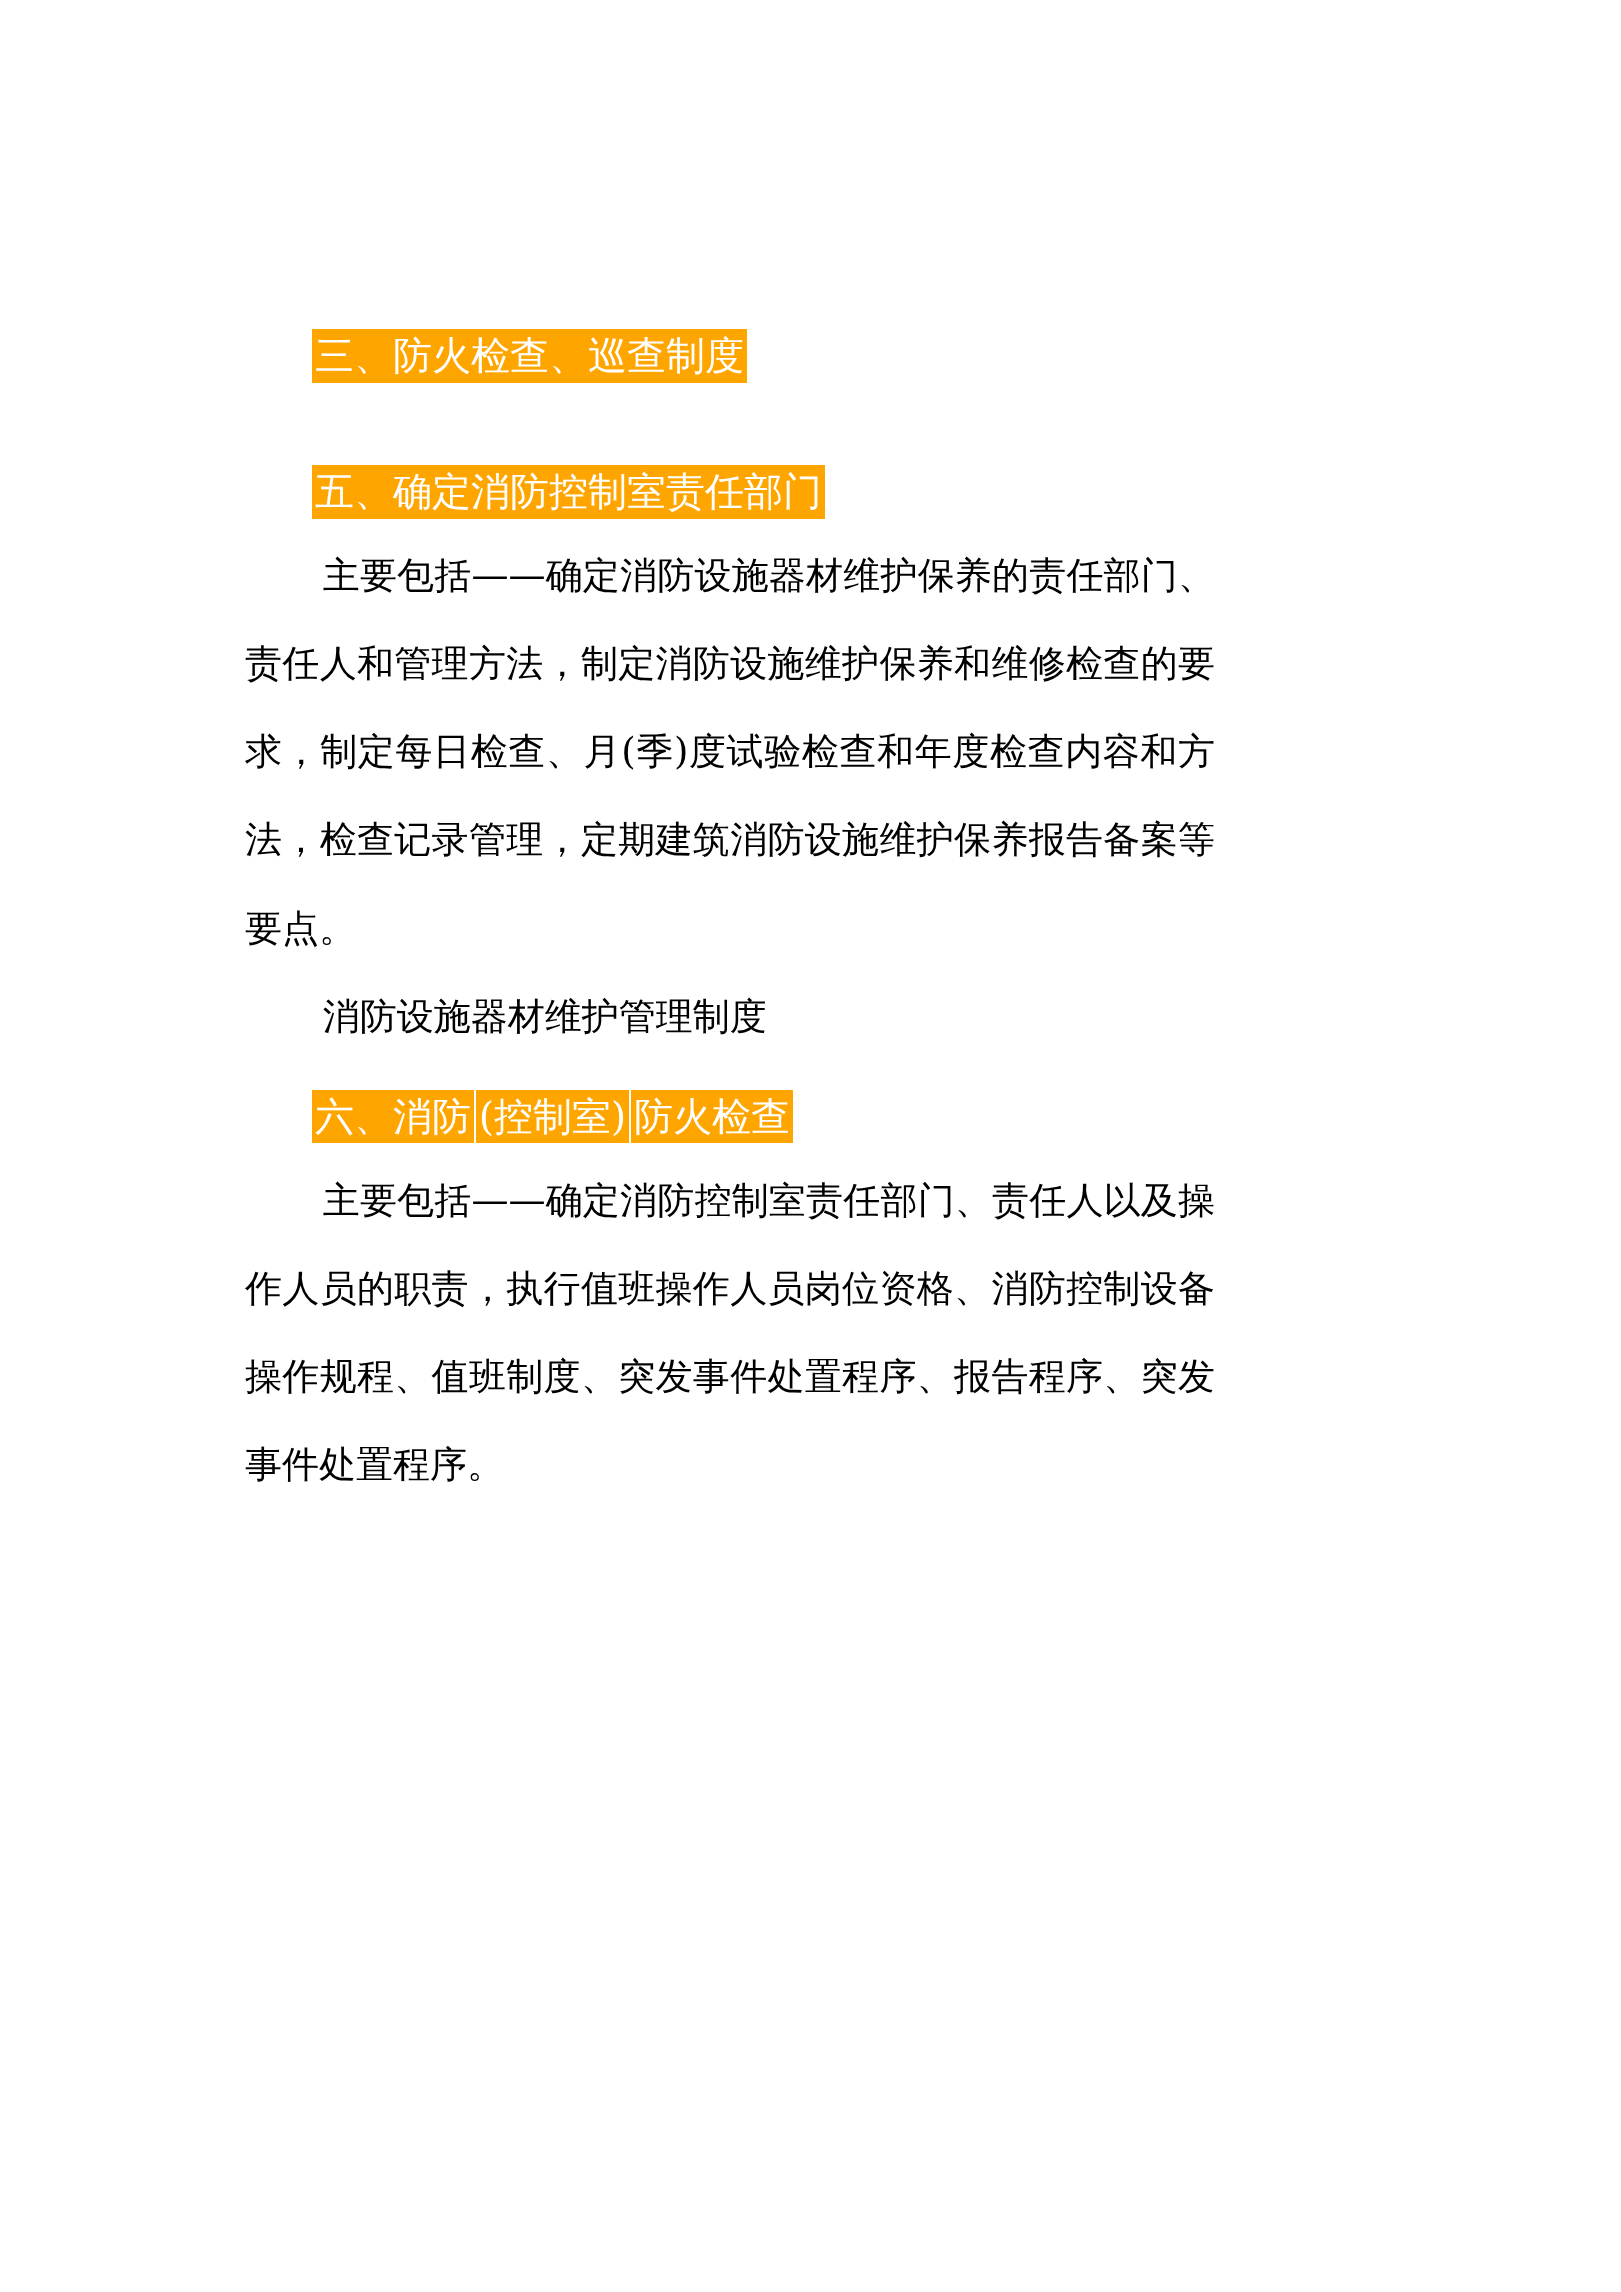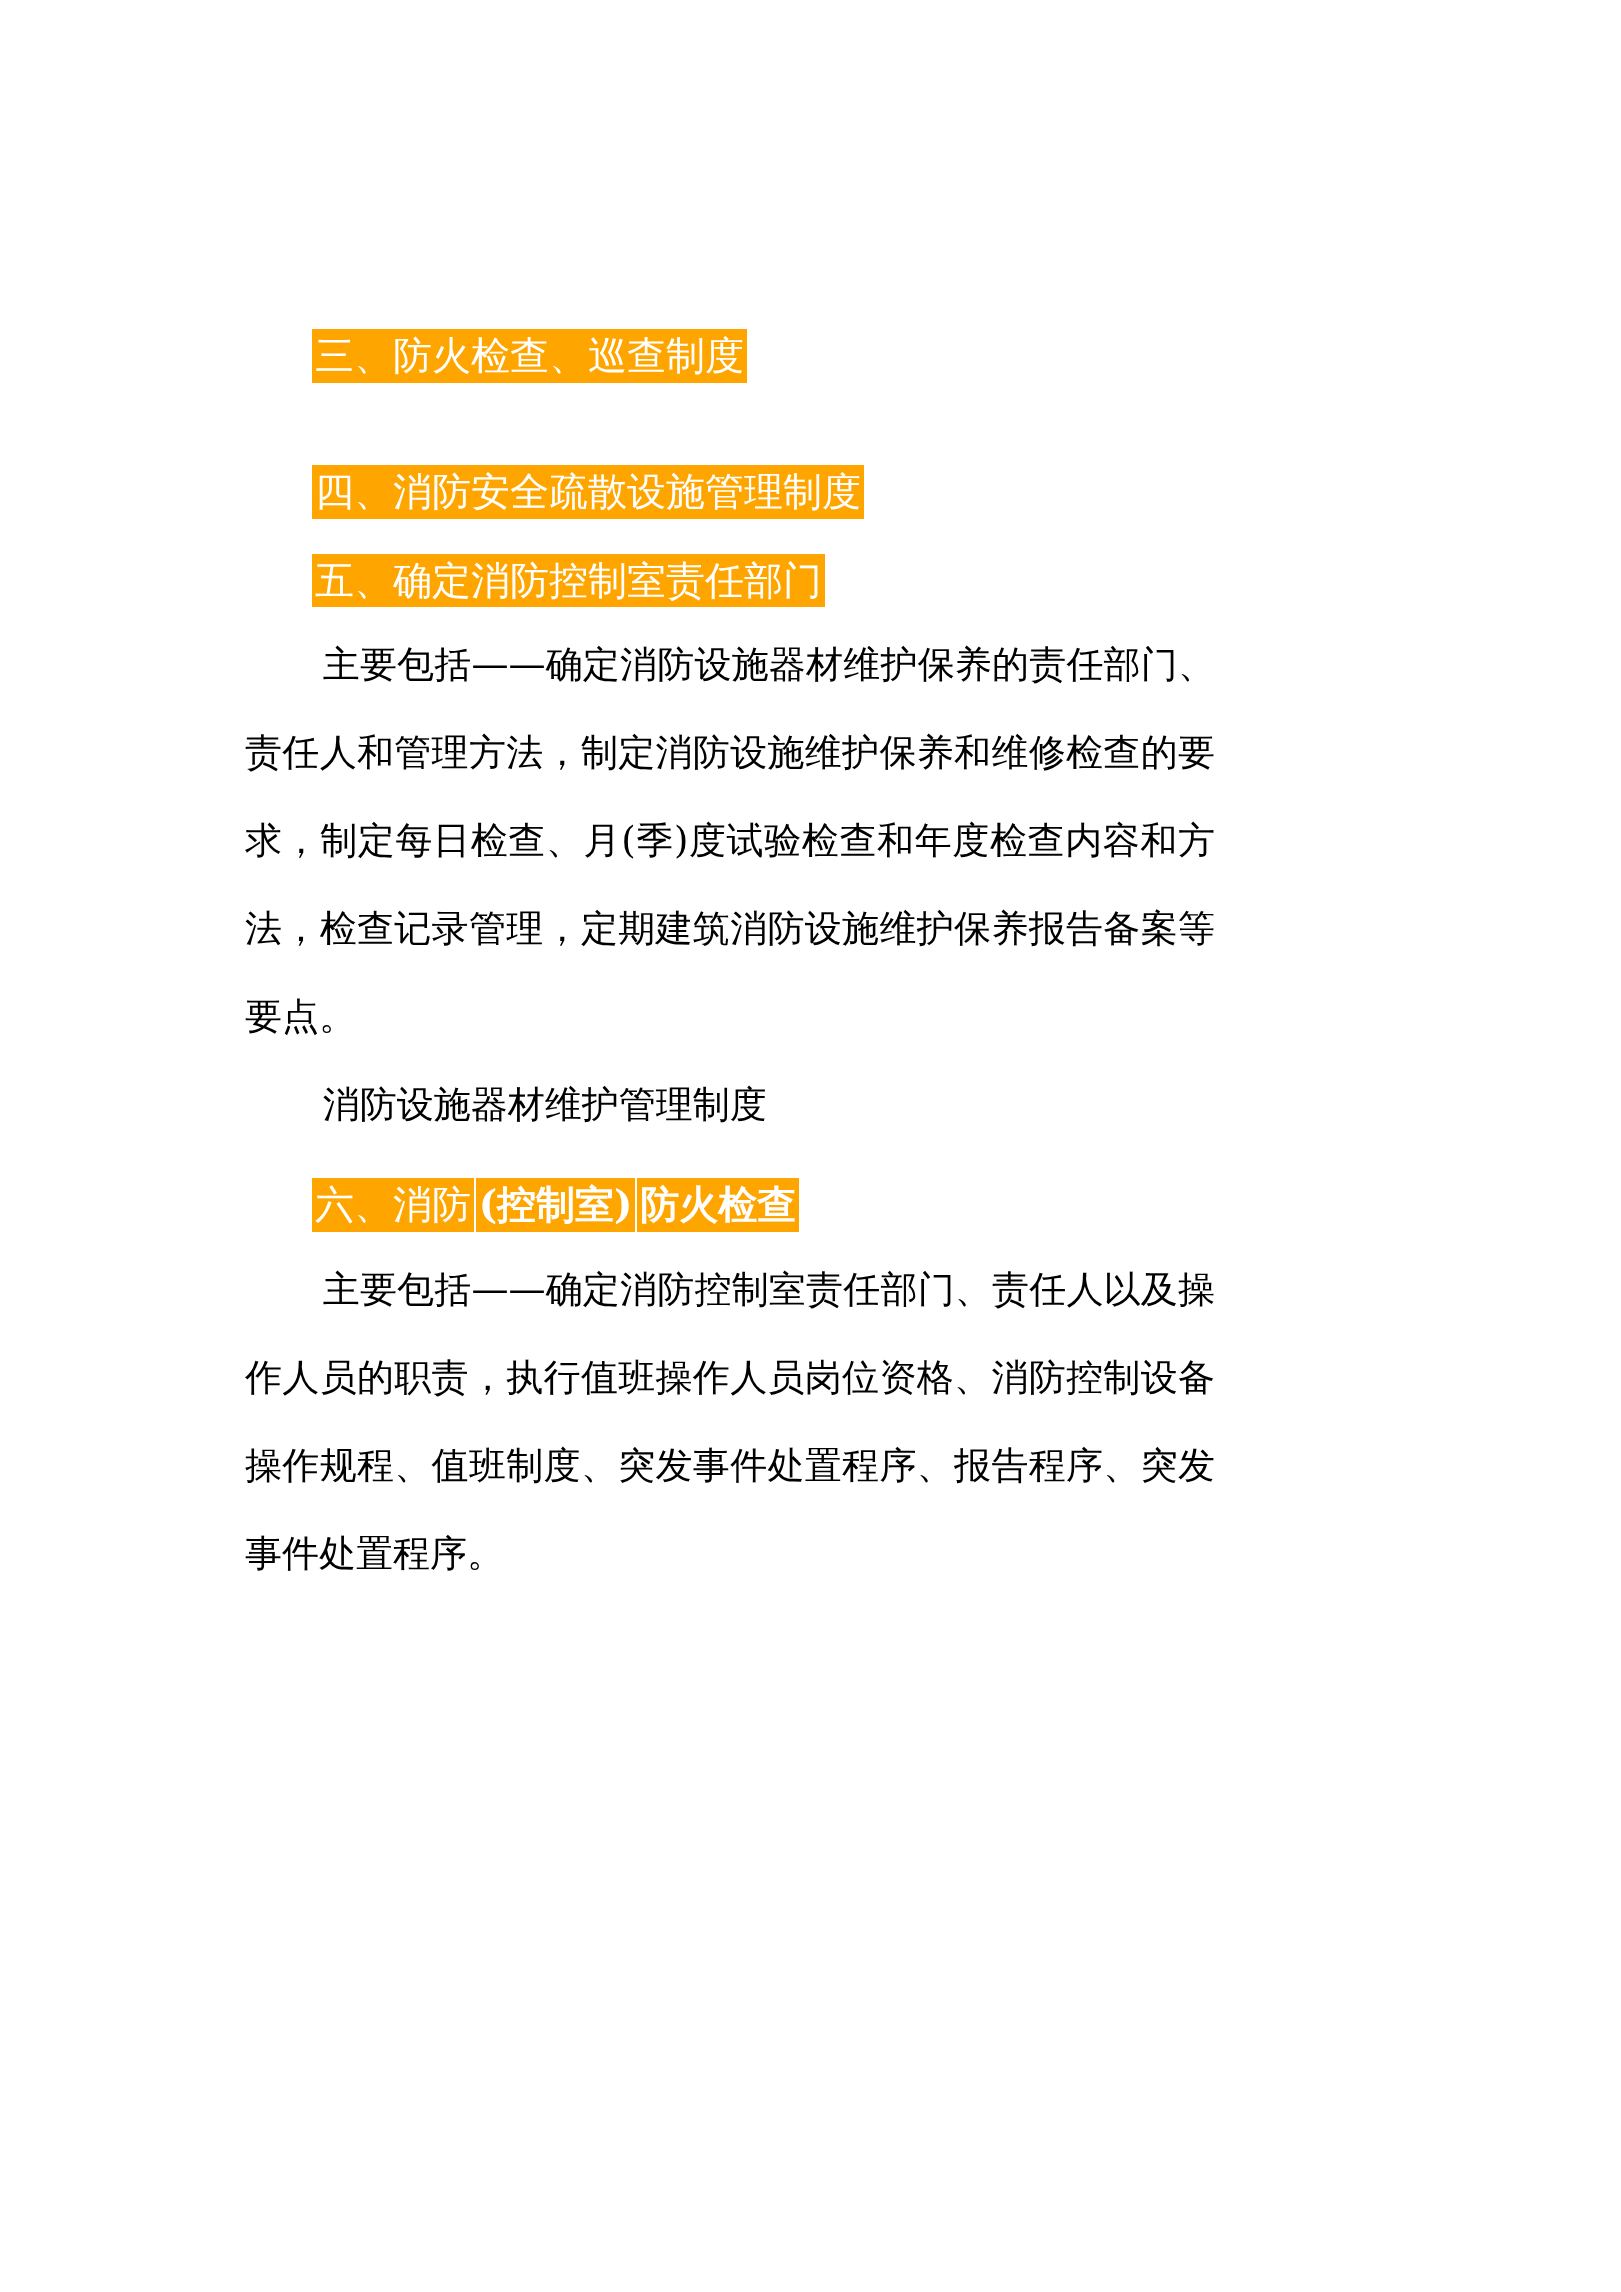--- a/index.html
+++ b/index.html
@@ -23,21 +23,21 @@
   .heading-seg {
     display: inline-block;
     background: var(--hl, #FFA500);
     color: var(--heading-color, #ffffff);
     font-size: 39px;
     line-height: 1.38;
     padding: 0 2.9px;
     letter-spacing: 0;
     font-family: "DejaVu Serif", "Liberation Serif", serif;
   }
-  .heading-seg + .heading-seg { margin-left: 2px; font-weight: bold; }
+  .heading-seg + .heading-seg { margin-left: 2px; }
   .body-text {
     font-size: 37px;
     line-height: 2.38;
     text-align: justify;
     text-indent: 2.1em;
     color: var(--body-color, #000000);
   }
   .sec1 { margin-bottom: 82px; }
   .sec2 { margin-bottom: 35px; }
   .sec3 { margin-bottom: 29px; }
@@ -48,23 +48,20 @@
 
 <div class="page">
 
   <section class="sec1">
     <div class="heading-row">
       <span class="heading-seg">三、防火检查、巡查制度</span>
     </div>
   </section>
 
   <section class="sec2">
-    <div class="heading-row">
-      <span class="heading-seg">四、消防安全疏散设施管理制度</span>
-    </div>
   </section>
 
   <section class="sec3">
     <div class="heading-row">
       <span class="heading-seg">五、确定消防控制室责任部门</span>
     </div>
     <p class="body-text">主要包括——确定消防设施器材维护保养的责任部门、责任人和管理方法，制定消防设施维护保养和维修检查的要求，制定每日检查、月(季)度试验检查和年度检查内容和方法，检查记录管理，定期建筑消防设施维护保养报告备案等要点。</p>
     <p class="body-text">消防设施器材维护管理制度</p>
   </section>
 

